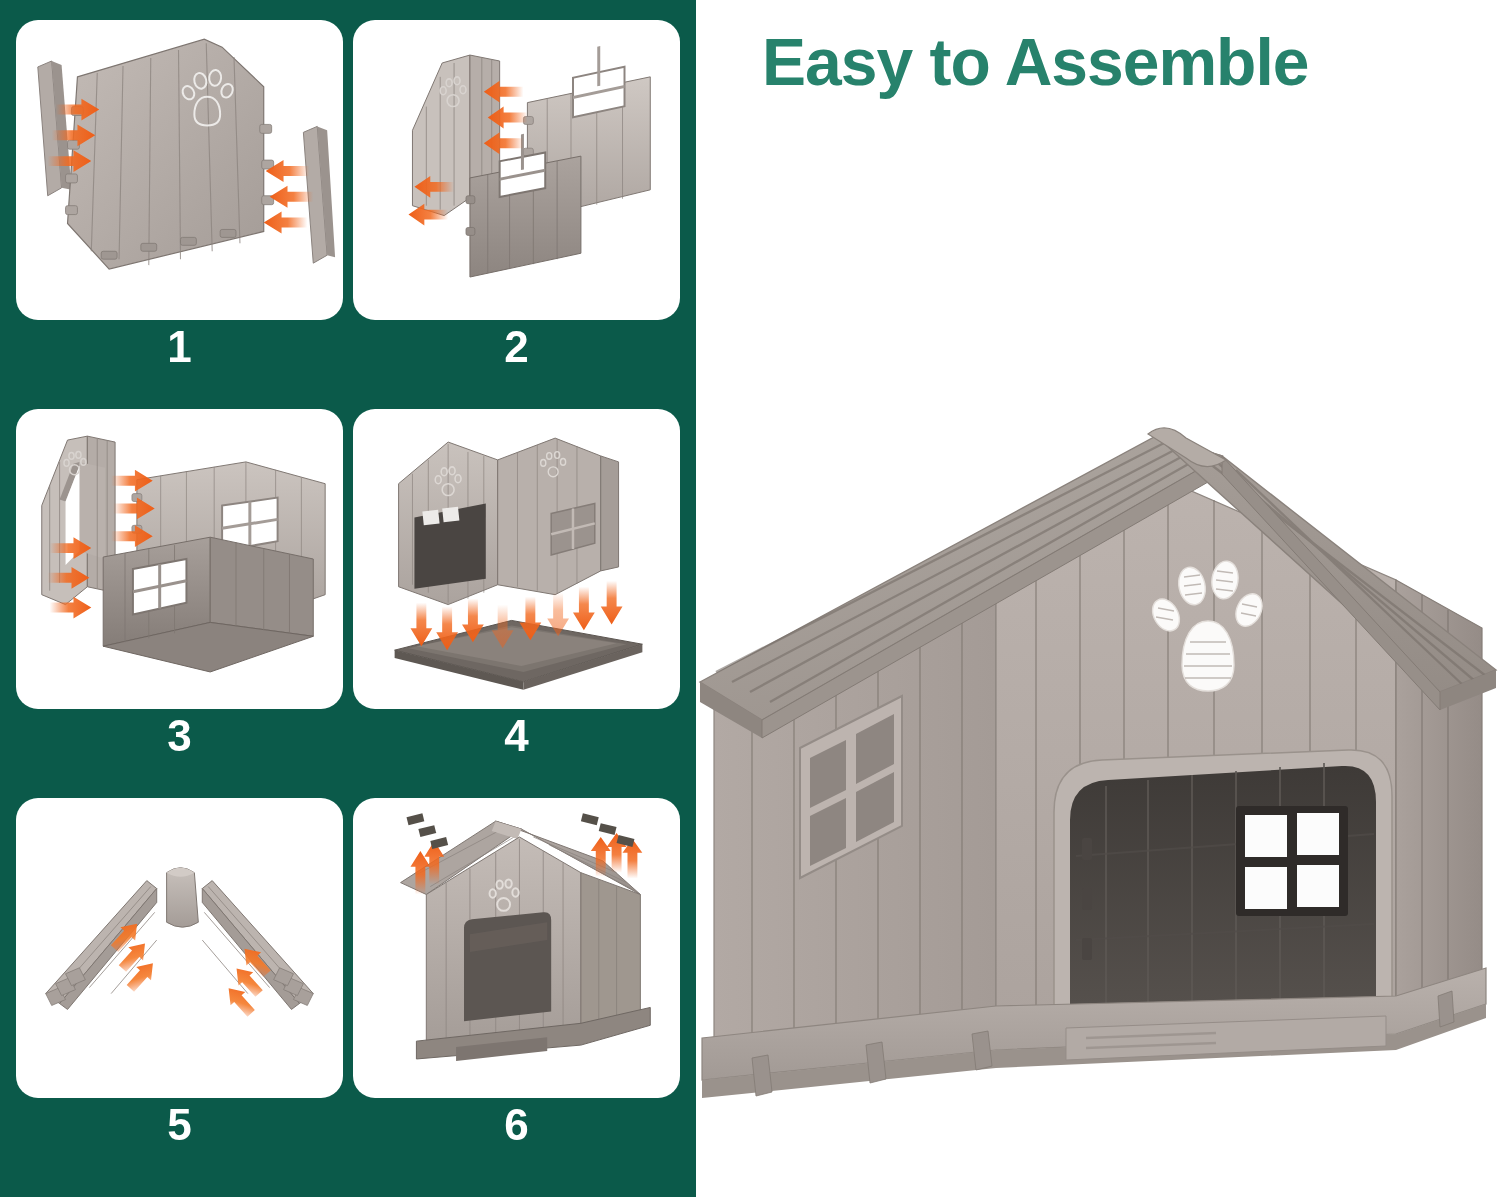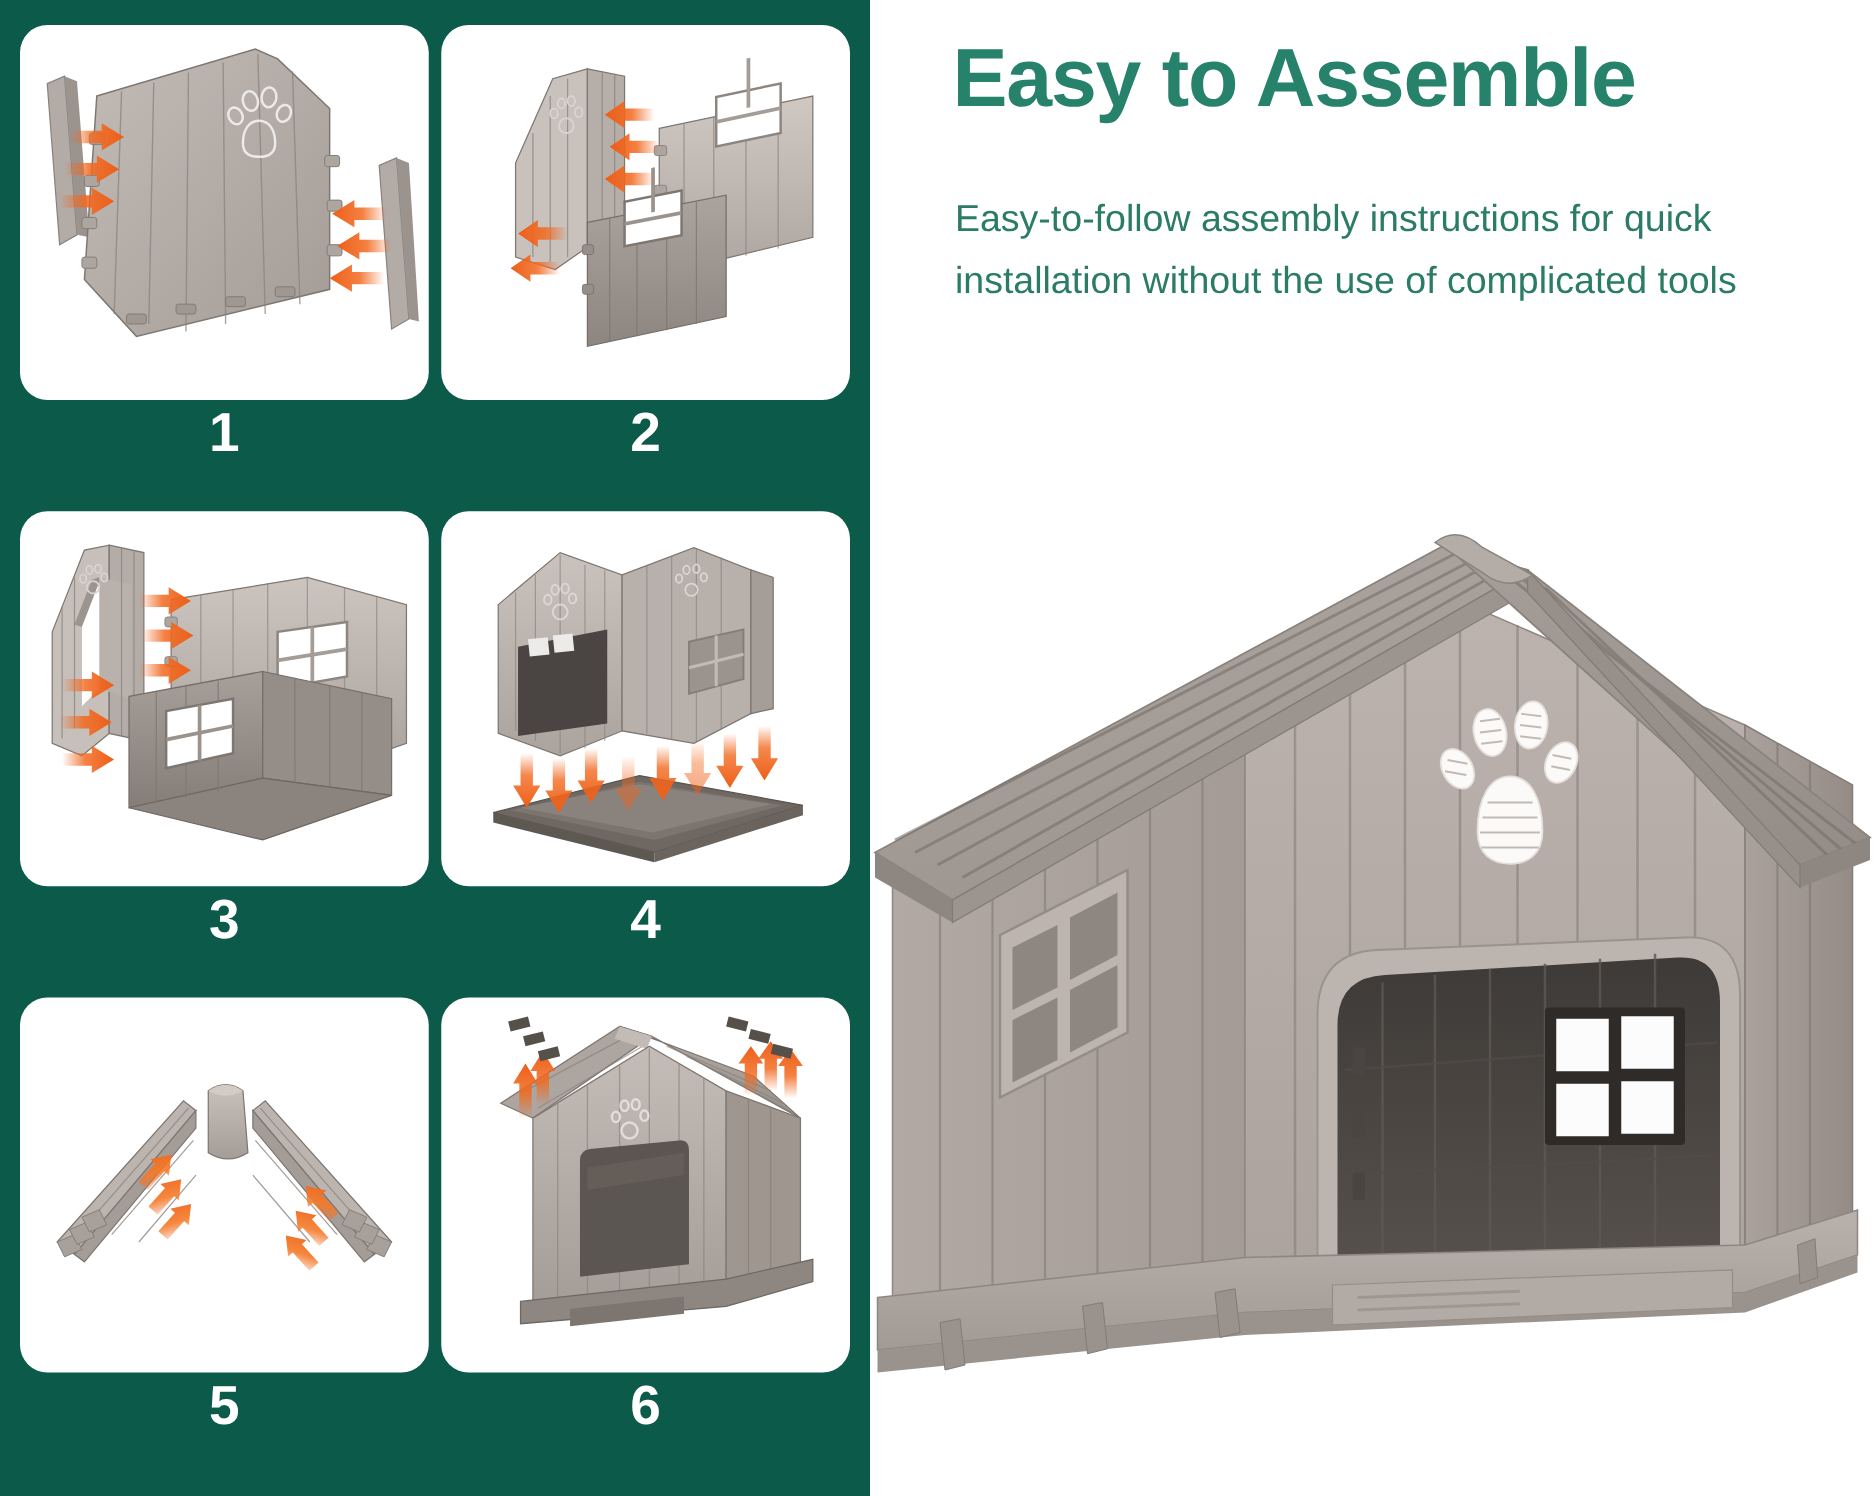--- a/index.html
+++ b/index.html
@@ -653,21 +653,20 @@
         </div>
       </div>
       <div class="step-num">6</div>
     </div>
 
   </div>
 
   <div id="right">
 
     <h1 id="headline">Easy to Assemble</h1>
-    <p id="subcopy">Easy-to-follow assembly instructions for quick installation without the use of complicated tools</p>
 
     <div id="hero">
       <svg viewBox="0 0 804 760">
         <defs>
           <linearGradient id="hRoofL" x1="0" y1="0" x2="0.4" y2="1">
             <stop offset="0" stop-color="#AFA8A2"></stop>
               <stop offset="1" stop-color="#9D958F"></stop>
           </linearGradient>
           <linearGradient id="hRoofR" x1="0" y1="0" x2="0" y2="1">
             <stop offset="0" stop-color="#A69E98"></stop>

